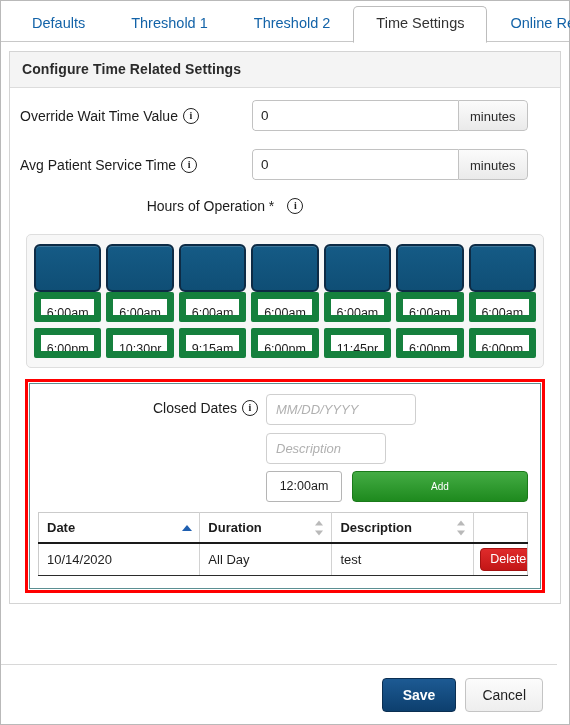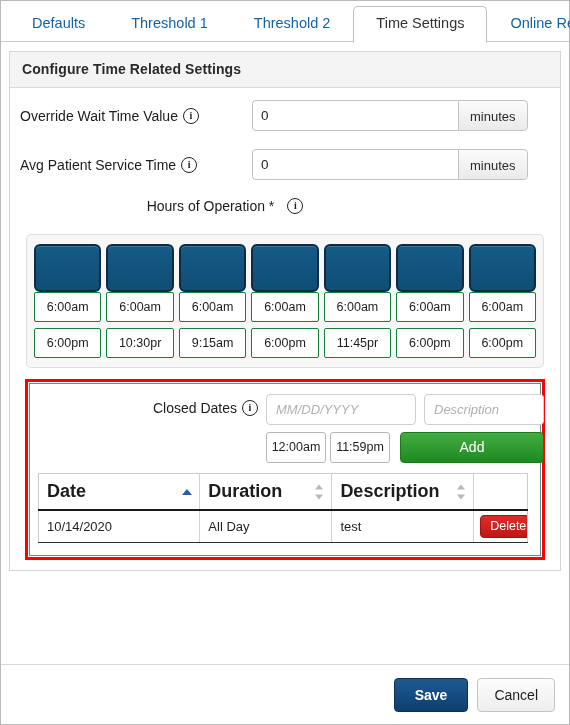--- a/index.html
+++ b/index.html
@@ -184,21 +184,21 @@
     text-align: center;
     font-size: 12.5px;
     font-weight: bold;
     color: #1d1d1d;
     padding: 4px 0 6px 0;
   }
   .time-cell {
     height: 30px;
     line-height: 28px;
     margin-bottom: 6px;
-    border: 1px solid #15803d;
+    border: 7px solid #15803d;
     background: #ffffff;
     border-radius: 2px;
     text-align: center;
     font-size: 12.5px;
     color: #1d1d1d;
     overflow: hidden;
     white-space: nowrap;
     cursor: pointer;
     box-sizing: border-box;
   }
@@ -227,42 +227,42 @@
     padding: 6px 8px 0 0;
     font-size: 14px;
     color: #1c1c1c;
     display: flex;
     align-items: center;
     justify-content: flex-end;
     gap: 5px;
     box-sizing: border-box;
   }
   .closed-fields { flex: 1 1 auto; }
-  .cf-row1 { display: flex; gap: 8px; }
+  .cf-row1 { display: flex; gap: 8px; flex-direction: column; }
   .cf-row2 { display: flex; gap: 4px; margin-top: 7px; }
   .date-input, .desc-input {
     height: 31px;
     border: 1px solid #cfcfcf;
     border-radius: 4px;
     padding: 0 9px;
     font-size: 13px;
     font-family: "Liberation Sans", sans-serif;
     color: #222;
     background: #fff;
     box-sizing: border-box;
     outline: none;
   }
   .date-input { width: 150px; }
   .desc-input { width: 120px; }
   .date-input::placeholder, .desc-input::placeholder {
     color: #b0b0b0;
     font-style: italic;
   }
   .time-btn {
-    width: 60px;
+    width: 76px;
     height: 31px;
     line-height: 29px;
     border: 1px solid #b5b5b5;
     border-radius: 3px;
     background: #ffffff;
     text-align: center;
     font-size: 12.5px;
     color: #1d1d1d;
     box-sizing: border-box;
     cursor: pointer;
@@ -270,40 +270,40 @@
   .add-btn {
     flex: 1 1 auto;
     margin-left: 6px;
     height: 31px;
     line-height: 29px;
     text-align: center;
     background: linear-gradient(#44ac44, #1e8a1e);
     border: 1px solid #1a7a1a;
     border-radius: 4px;
     color: #ffffff;
-    font-size: 14px;
+    font-size: 10px;
     cursor: pointer;
     box-sizing: border-box;
   }
 
   
   .cd-table {
     margin-top: 10px;
     width: 100%;
     border-collapse: collapse;
     border: 1px solid #cbcbcb;
     table-layout: fixed;
   }
   .cd-table th {
     background: #ffffff;
     border-right: 1px solid #d2d2d2;
     border-bottom: 2px solid #1a1a1a;
     text-align: left;
     padding: 7px 8px;
-    font-size: 18px;
+    font-size: 13px;
     font-weight: bold;
     color: #1c1c1c;
     position: relative;
     cursor: pointer;
   }
   .cd-table th:last-child { border-right: none; cursor: default; }
   .cd-table td {
     border-right: 1px solid #d2d2d2;
     border-bottom: 1px solid #2b2b2b;
     padding: 7px 8px;
@@ -345,21 +345,21 @@
     border-radius: 4px;
     color: #ffffff;
     font-size: 12.5px;
     padding: 3px 9px 4px 9px;
     cursor: pointer;
   }
 
   
   .footer {
     position: absolute;
-    left: 0; right: 0; bottom: 0;
+    left: 0; right: 12px; bottom: 0;
     height: 60px;
     border-top: 1px solid #d8d8d8;
     display: flex;
     align-items: center;
     justify-content: flex-end;
     gap: 9px;
     padding-right: 14px;
     box-sizing: border-box;
     background: #ffffff;
   }
@@ -465,21 +465,20 @@
               <span>Closed Dates</span>
               <span class="info-icon">i</span>
             </div>
             <div class="closed-fields">
               <div class="cf-row1">
                 <input class="date-input" type="text" placeholder="MM/DD/YYYY" style="">
                 <input class="desc-input" type="text" placeholder="Description" style="">
               </div>
               <div class="cf-row2">
                 <div class="time-btn">12:00am</div>
-                <div class="time-btn">11:59pm</div>
                 <div class="add-btn">Add</div>
               </div>
             </div>
           </div>
 
           <table class="cd-table">
             <colgroup>
               <col style="width:33%">
                 <col style="width:27%">
                 <col style="width:29%">

